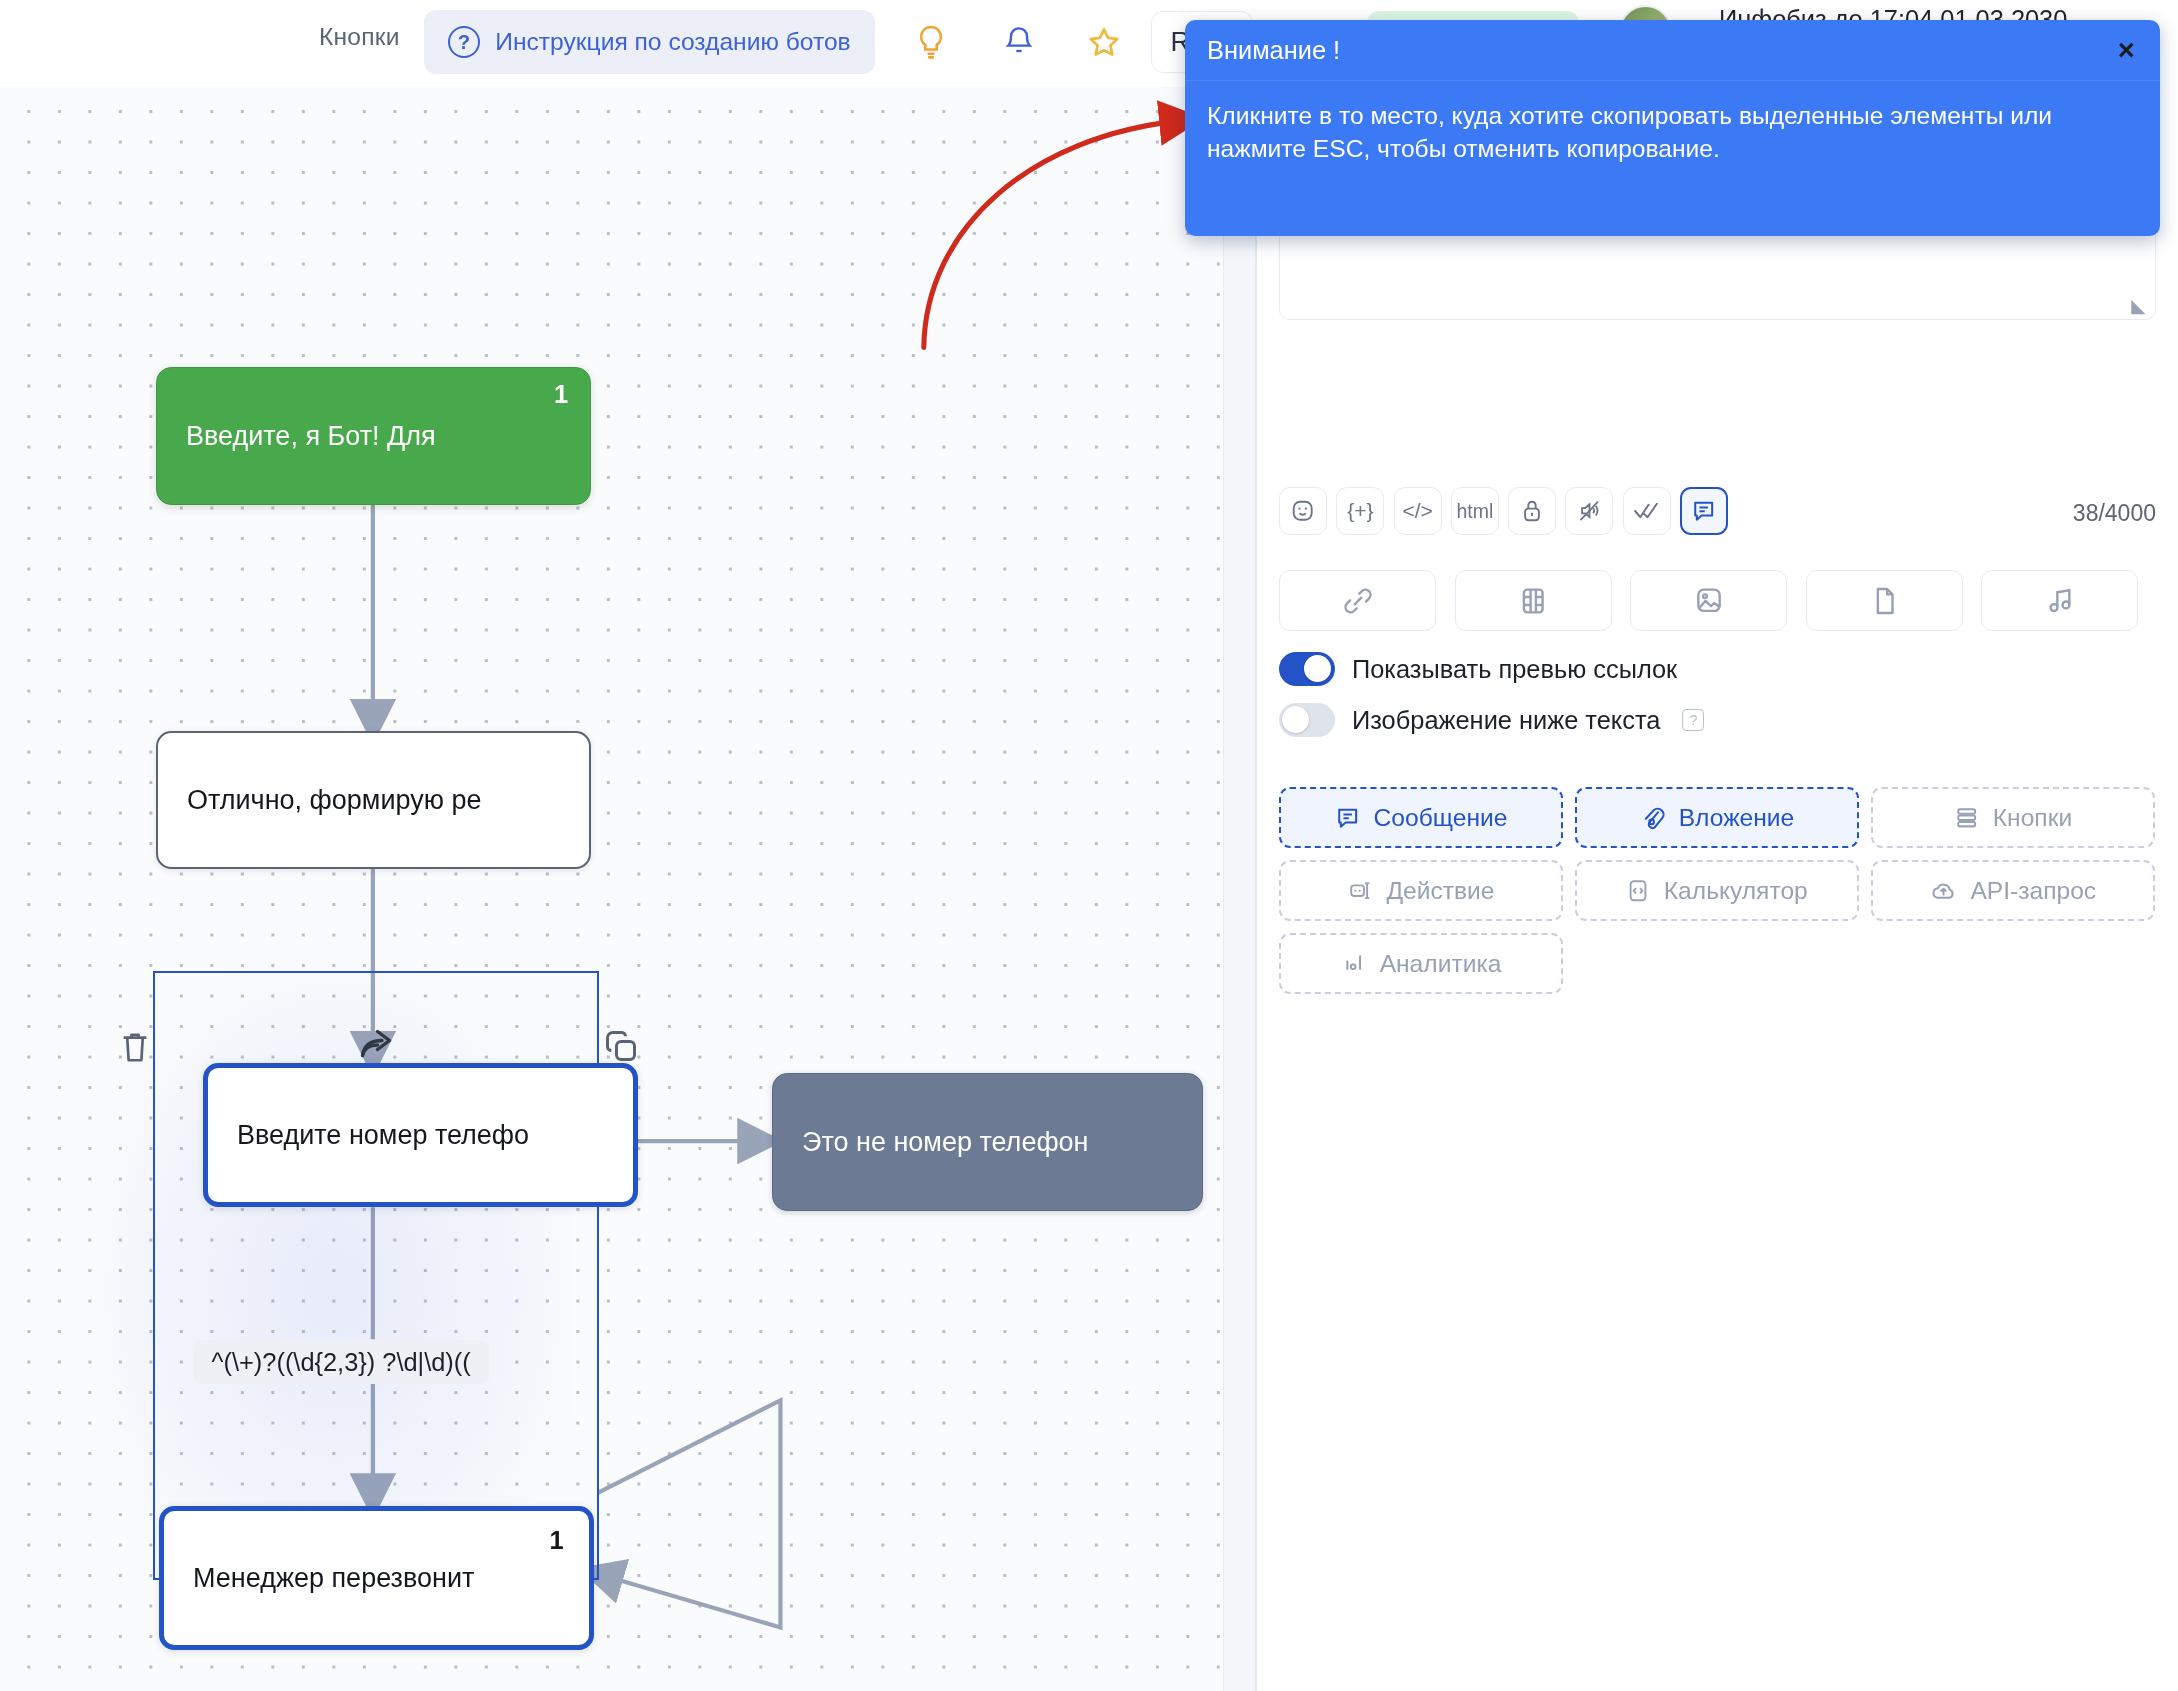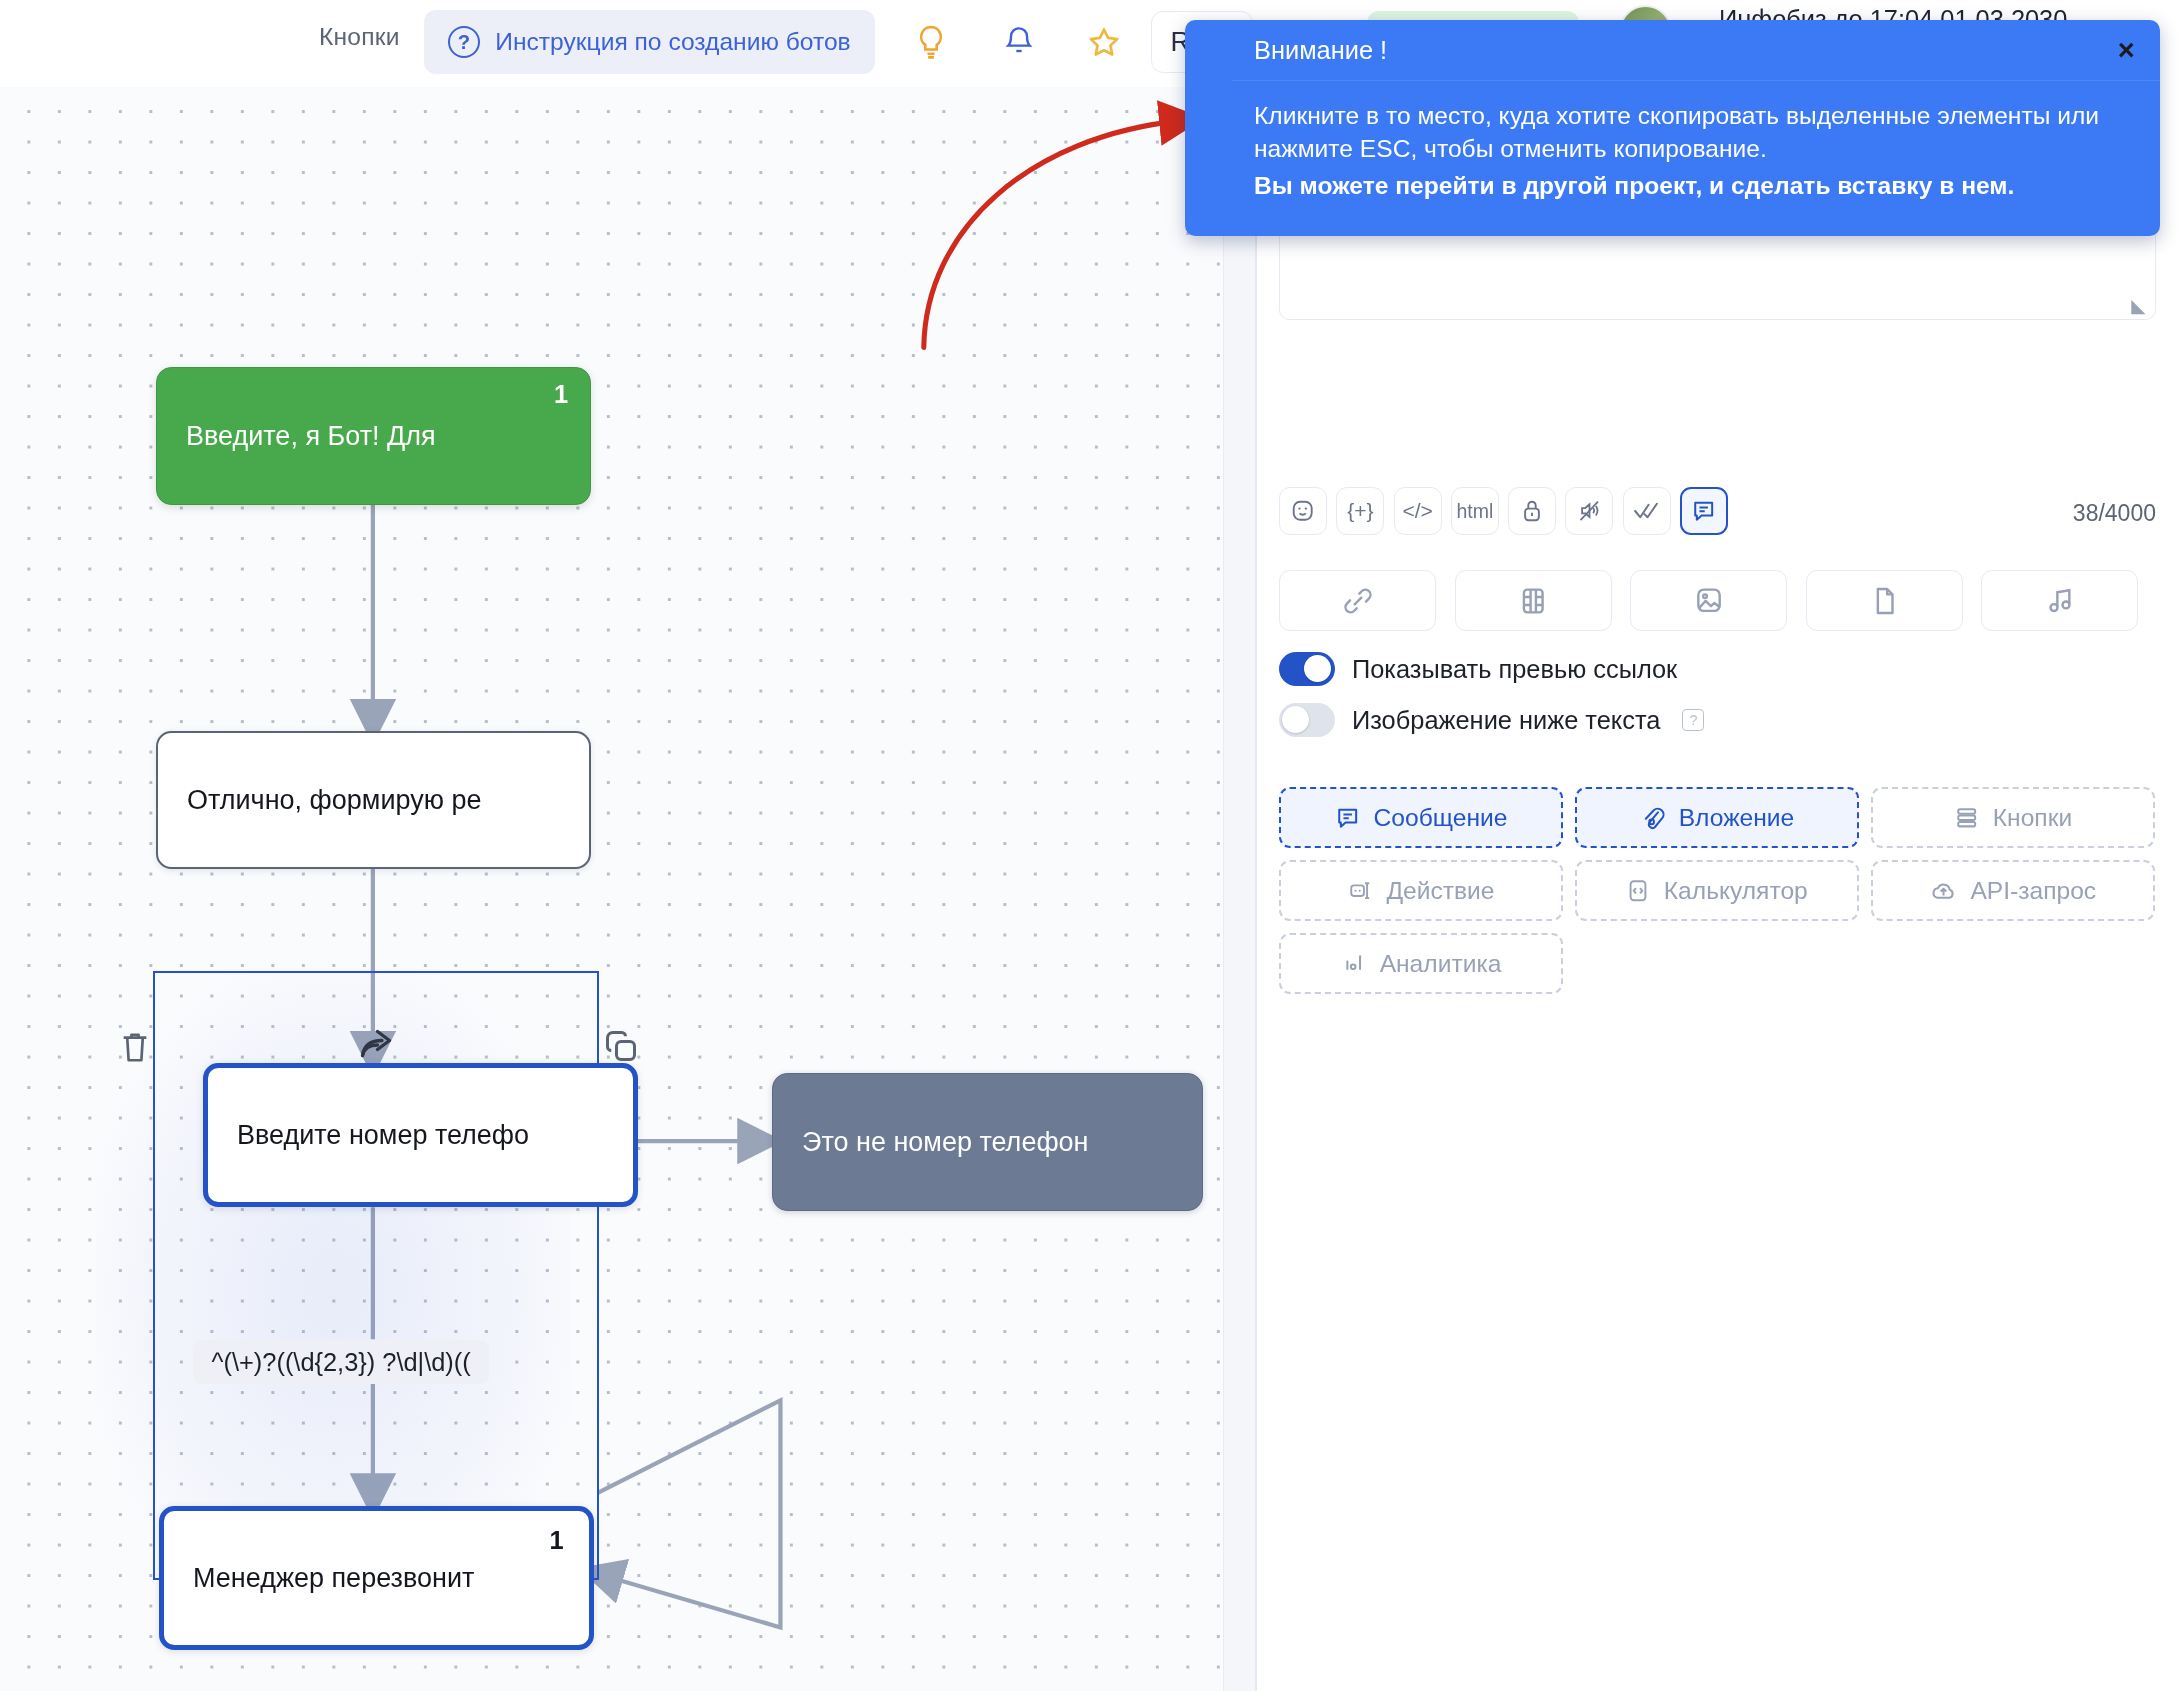--- a/index.html
+++ b/index.html
@@ -237,21 +237,21 @@
     border: 2.5px dashed #2353c6; background: #eff4ff; color: #2353c6;
   }
   .blk .bi { display: flex; align-items: center; }
 
   
   .dialog {
     position: absolute; left: 1185px; top: 20.3px;
     width: 975px; height: 216px;
     background: #3b79f5; border-radius: 10.2px;
     box-shadow: 0 5.1px 18.6px rgba(20,40,90,.28);
-    z-index: 60; overflow: hidden; padding-left: 47px;
+    z-index: 60; overflow: hidden;
   }
   .dlg-head {
     position: relative; height: 61px;
     display: flex; align-items: center; justify-content: space-between;
     padding: 0 25.4px 0 22px;
     border-bottom: 1.7px solid #4d86f7;
   }
   .dlg-title { font-size: 25.4px; color: #fff; }
   .dlg-close { font-size: 29px; color: #1b1b1b; font-weight: 700; line-height: 1; cursor: pointer; }
   .dlg-body { padding: 18.6px 22px 0 22px; }
@@ -557,18 +557,17 @@
   </svg>
 
   <div class="dialog">
     <div class="dlg-head">
       <span class="dlg-title">Внимание !</span>
       <span class="dlg-close">×</span>
     </div>
     <div class="dlg-body">
       <div class="dlg-line">Кликните в то место, куда хотите скопировать выделенные элементы или</div>
       <div class="dlg-line">нажмите ESC, чтобы отменить копирование.</div>
-      <div class="dlg-line b">Вы можете перейти в другой проект, и сделать вставку в нем.</div>
     </div>
   </div>
 
 </div>
 
 
 </body></html>

